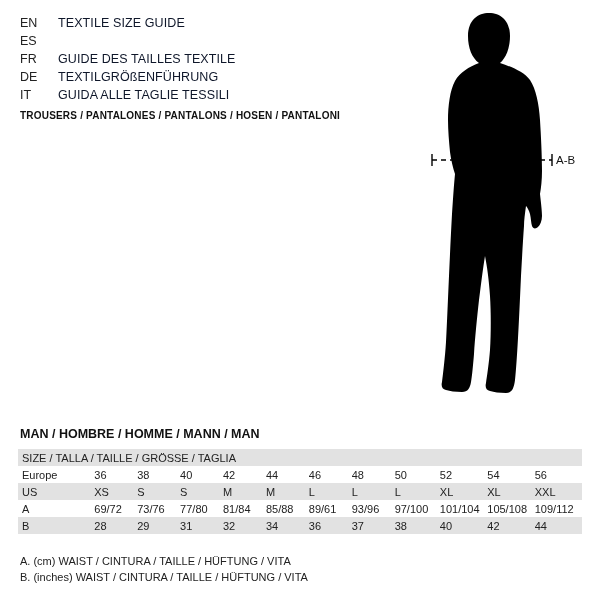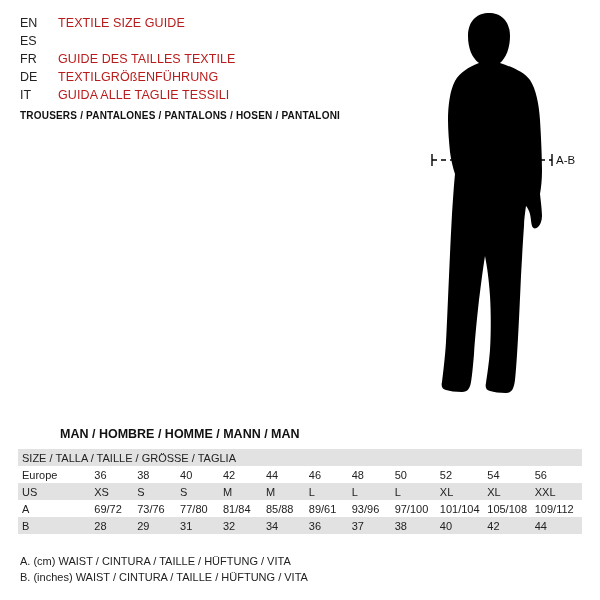--- a/index.html
+++ b/index.html
@@ -35,21 +35,21 @@
     height: 18px;
     line-height: 18px;
   }
   .lang-code {
     width: 38px;
     font-size: 12.5px;
     color: #222;
   }
   .lang-text {
     font-size: 12.5px;
-    color: #b91c1c;
+    color: #0f172a;
     letter-spacing: 0.1px;
   }
 
   
   .category-title {
     position: absolute;
     left: 20px;
     top: 110px;
     font-size: 10px;
     font-weight: bold;
@@ -77,21 +77,20 @@
   }
 
   
   .gender-title {
     position: absolute;
     left: 20px;
     top: 427px;
     font-size: 12.5px;
     font-weight: bold;
     color: #111;
-    margin-left: 40px;
   }
 
   
   .size-table {
     position: absolute;
     left: 18px;
     top: 449px;
     width: 564px;
     border-collapse: collapse;
     font-size: 11px;

